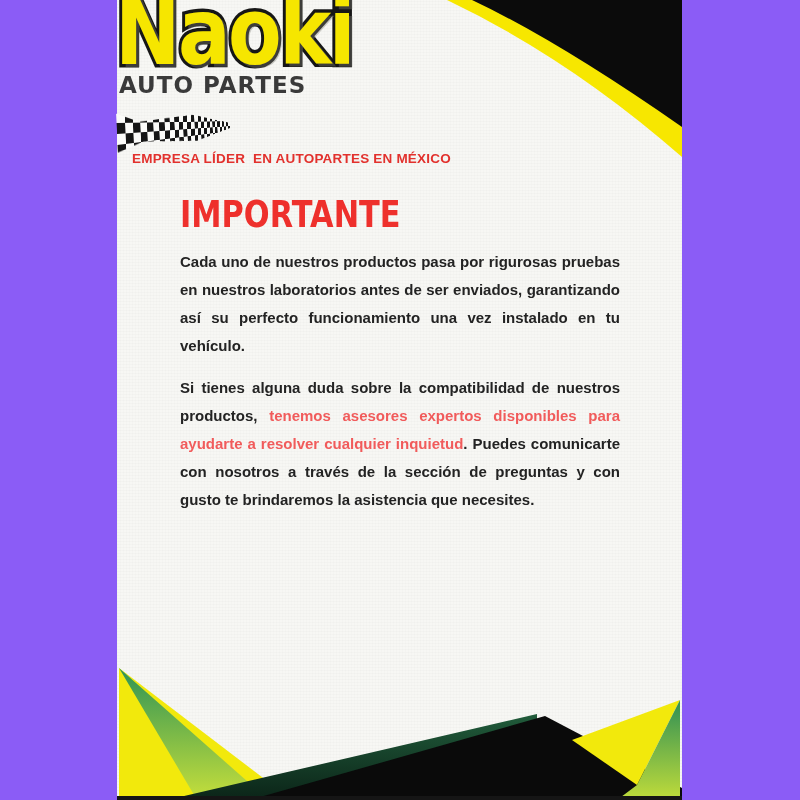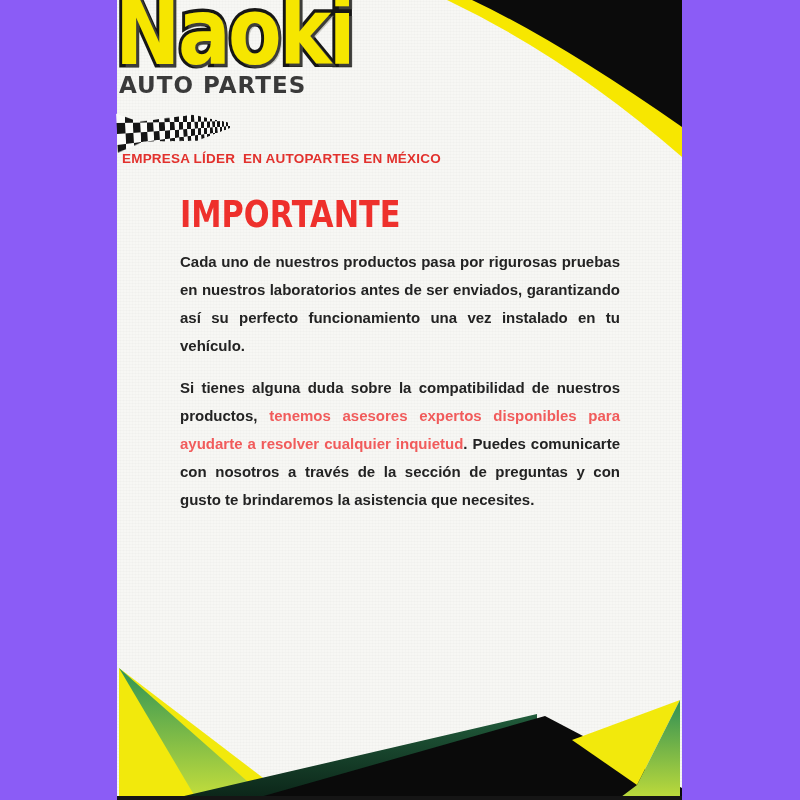--- a/index.html
+++ b/index.html
@@ -27,21 +27,21 @@
       font-family:"DejaVu Sans", sans-serif; font-weight:bold; font-size:23px; line-height:1;
       color:#3a3a3a; letter-spacing:1px; }
   .flag {
       position:absolute; top:112px; left:0; width:310px; height:42px;
       background:repeating-conic-gradient(#161616 0% 25%, #fbfbf9 25% 50%);
       background-size:22px 22px;
       clip-path:polygon(0% 4%, 10% 24%, 48% 0%, 100% 36%, 100% 62%, 52% 100%, 12% 78%, 0% 97%);
       transform:perspective(150px) rotateY(36deg) rotate(-3deg);
       transform-origin:left center; }
   .tagline {
-      position:absolute; top:151px; left:5px; white-space:pre;
+      position:absolute; top:151px; left:15px; white-space:pre;
       font-family:"Liberation Sans", sans-serif; font-weight:bold; font-size:13.5px;
       color:#e2312d; letter-spacing:0.2px;text-align:center; }
 
   
   .content { position:absolute; left:63px; top:0; width:440px; }
   .heading { margin:194px 0 14px 0;
       font-family:"DejaVu Sans", sans-serif; font-weight:bold; font-size:38px; line-height:40px;
       color:#ee302c; transform:scaleX(.8); transform-origin:left center; white-space:nowrap; }
   .para { margin:14px 0 0 0;
       font-family:"Liberation Sans", sans-serif; font-weight:bold; font-size:15px; line-height:28px;

